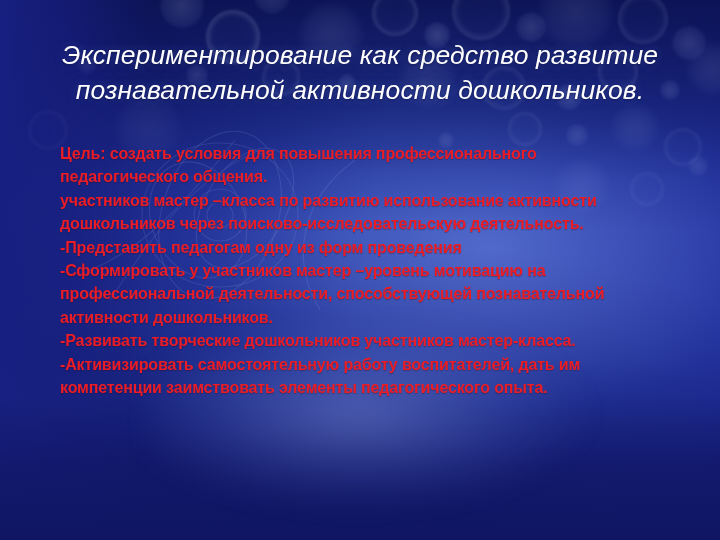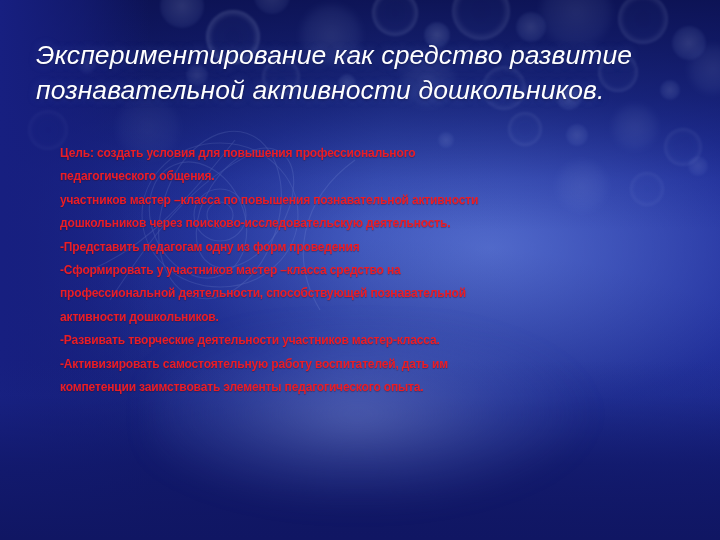--- a/index.html
+++ b/index.html
@@ -71,36 +71,37 @@
   }
   .b.ring {
     background: radial-gradient(circle at 50% 50%, rgba(140,170,245,0.04) 0%, rgba(150,180,250,0.06) 52%, rgba(210,226,255,0.40) 76%, rgba(190,210,255,0.14) 92%, rgba(0,0,0,0) 100%);
   }
   .b.soft { filter: blur(3.5px); }
 
   
   .title {
     position: absolute;
     left: 36px; right: 36px; top: 38px;
+    text-align: center;
     color: #ffffff;
     font-style: italic;
     font-size: 26.5px;
     line-height: 35px;
     letter-spacing: .1px;
     text-shadow: 0 1px 3px rgba(8,12,60,0.62), 0 0 10px rgba(120,150,240,0.35);
     white-space: pre-line;
   }
 
   .body {
     position: absolute;
     left: 60px; right: 34px; top: 142px;
   }
   .body-line {
     color: #ea1d26;
-    font-size: 12px;
+    font-size: 16px;
     font-weight: bold;
     line-height: 23.4px;
     letter-spacing: -0.15px;
     white-space: pre;
     text-shadow: 0 1px 1px rgba(60,0,0,0.30);
   }
 </style>
 </head>
 <body>
 
@@ -163,24 +164,24 @@
     <div class="b" style="left:78px;   top:56px;   width:18px;  height:18px;  opacity:.16;"></div>
     <div class="b ring" style="left:28px;  top:110px; width:40px;  height:40px;  opacity:.14;"></div>
   </div>
 
   <div class="title">Экспериментирование как средство развитие
 познавательной активности дошкольников.</div>
 
   <div class="body">
     <div class="body-line">Цель: создать условия для повышения профессионального</div>
     <div class="body-line">педагогического общения.</div>
-    <div class="body-line">участников мастер –класса по повышения познавательной активности</div>
+    <div class="body-line">участников мастер –класса по развитию использование активности</div>
     <div class="body-line">дошкольников через поисково-исследовательскую деятельность.</div>
     <div class="body-line">-Представить педагогам одну из форм проведения</div>
-    <div class="body-line">-Сформировать у участников мастер –класса средство на</div>
+    <div class="body-line">-Сформировать у участников мастер –уровень мотивацию на</div>
     <div class="body-line">профессиональной деятельности, способствующей познавательной</div>
     <div class="body-line">активности дошкольников.</div>
-    <div class="body-line">-Развивать творческие деятельности участников мастер-класса.</div>
+    <div class="body-line">-Развивать творческие дошкольников участников мастер-класса.</div>
     <div class="body-line">-Активизировать самостоятельную работу воспитателей, дать им</div>
     <div class="body-line">компетенции заимствовать элементы педагогического опыта.</div>
   </div>
 
 </div>
 
 </body></html>

